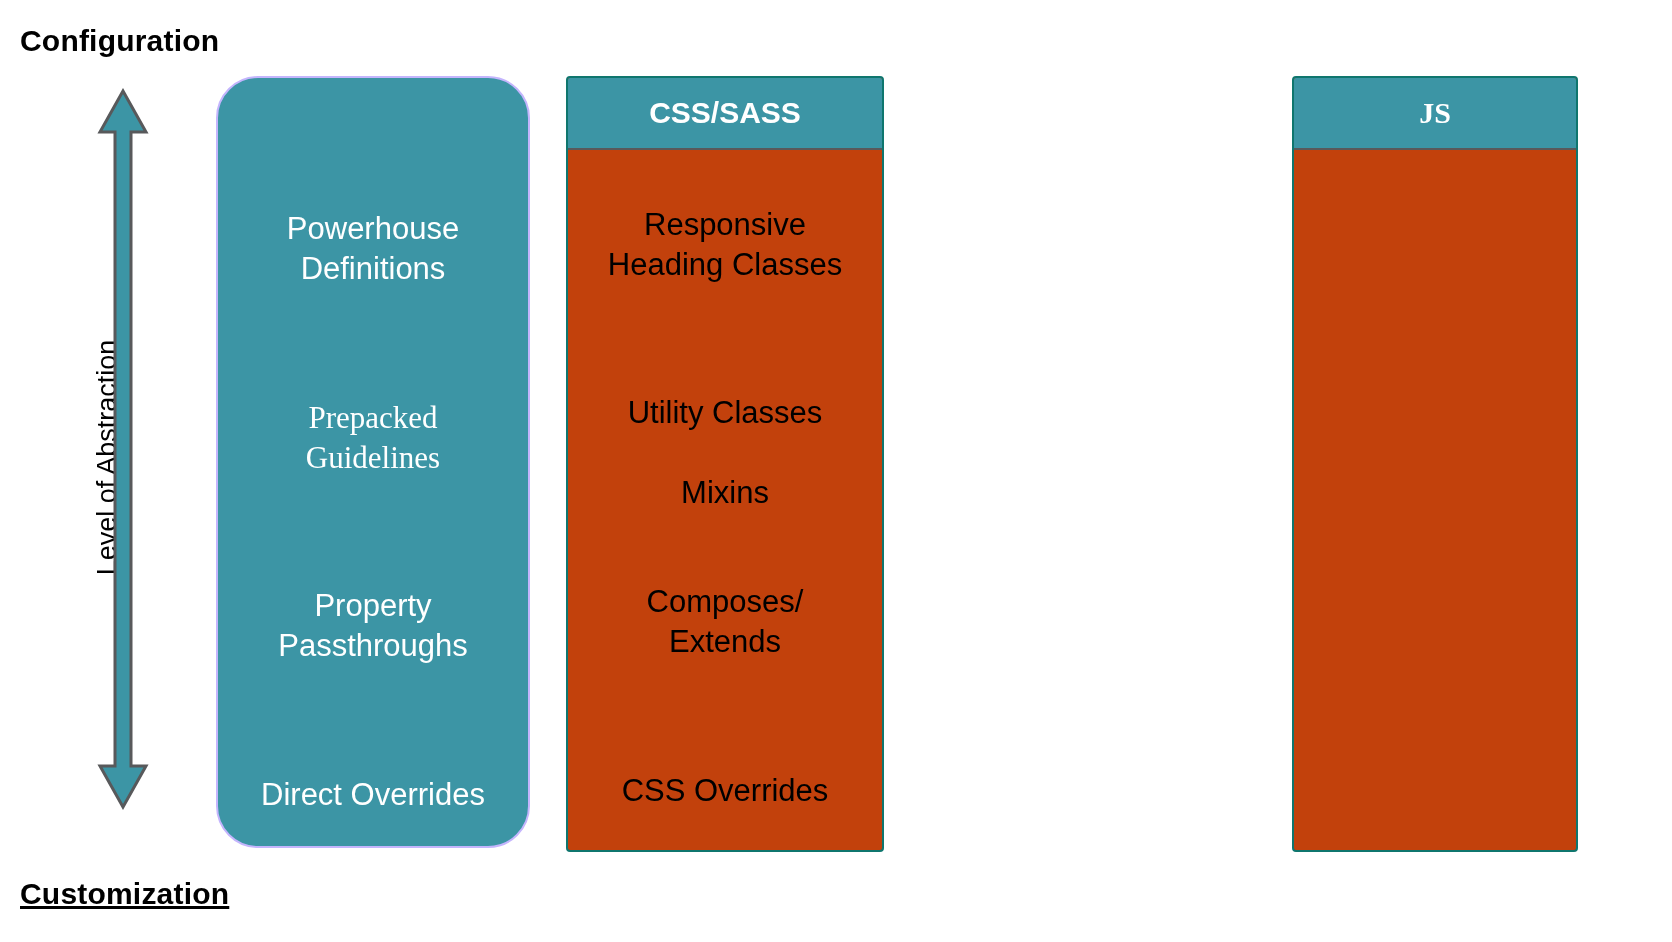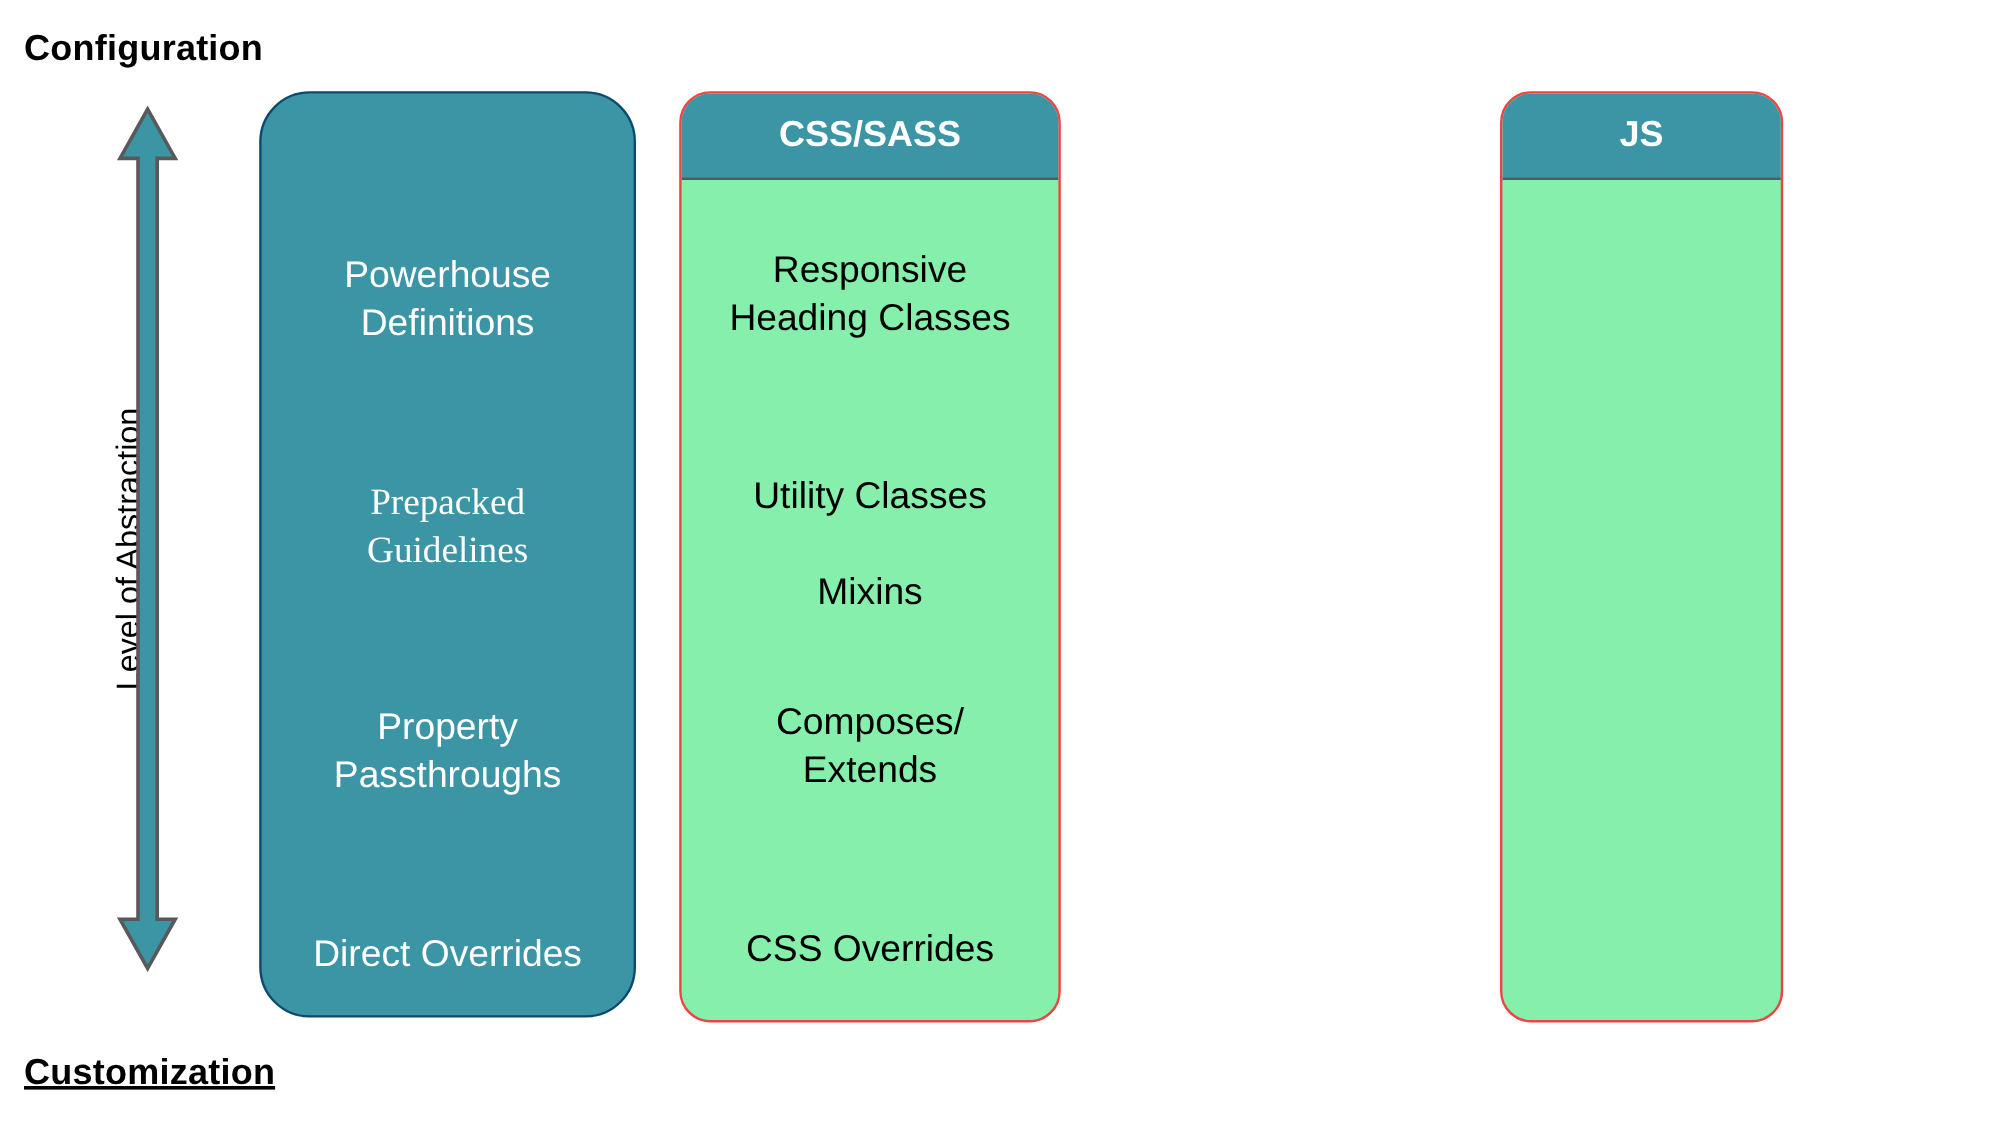--- a/index.html
+++ b/index.html
@@ -56,21 +56,21 @@
   #axis-arrow svg { display: block; }
 
   
   #levels-box {
     position: absolute;
     left: 216px;
     top: 76px;
     width: 314px;
     height: 772px;
     background: #3c95a5;
-    border: 2px solid #0c4a6e;
+    border: 2px solid #c4b5fd;
     border-radius: 42px;
     box-sizing: border-box;
     display: flex;
     flex-direction: column;
     align-items: center;
   }
   .level-row {
     position: absolute;
     left: 0;
     width: 100%;
@@ -83,24 +83,24 @@
   #level-0 { top: 131px; }
   #level-1 { top: 320px; font-family: Liberation Serif, serif; }
   #level-2 { top: 508px; }
   #level-3 { top: 697px; }
 
   
   .tech-column {
     position: absolute;
     top: 76px;
     height: 776px;
-    border: 2px solid #ef4444;
-    border-radius: 26px;
+    border: 2px solid #0f766e;
+    border-radius: 4px;
     box-sizing: border-box;
-    background: #86efac;
+    background: #c2410c;
     overflow: hidden;
   }
   .tech-header {
     height: 70px;
     background: #3c95a5;
     border-bottom: 2px solid #58595b;
     color: #ffffff;
     font-weight: bold;
     font-size: 30px;
     display: flex;
@@ -118,21 +118,21 @@
     text-align: center;
     color: #000000;
     font-size: 31px;
     line-height: 40px;
     white-space: pre-line;
   }
 
   
   #column-0 { left: 566px;  width: 318px; }
   #column-1 { left: 918px;  width: 334px; }
-  #column-2 { left: 1250px; width: 236px; }
+  #column-2 { left: 1292px; width: 286px; font-family: Liberation Serif, serif; }
 
   
   .slot-0 { top: 55px; }
   .slot-1 { top: 243px; }
   .slot-2 { top: 432px; }
   .slot-3 { top: 621px; }
 </style>
 </head>
 <body>
 

